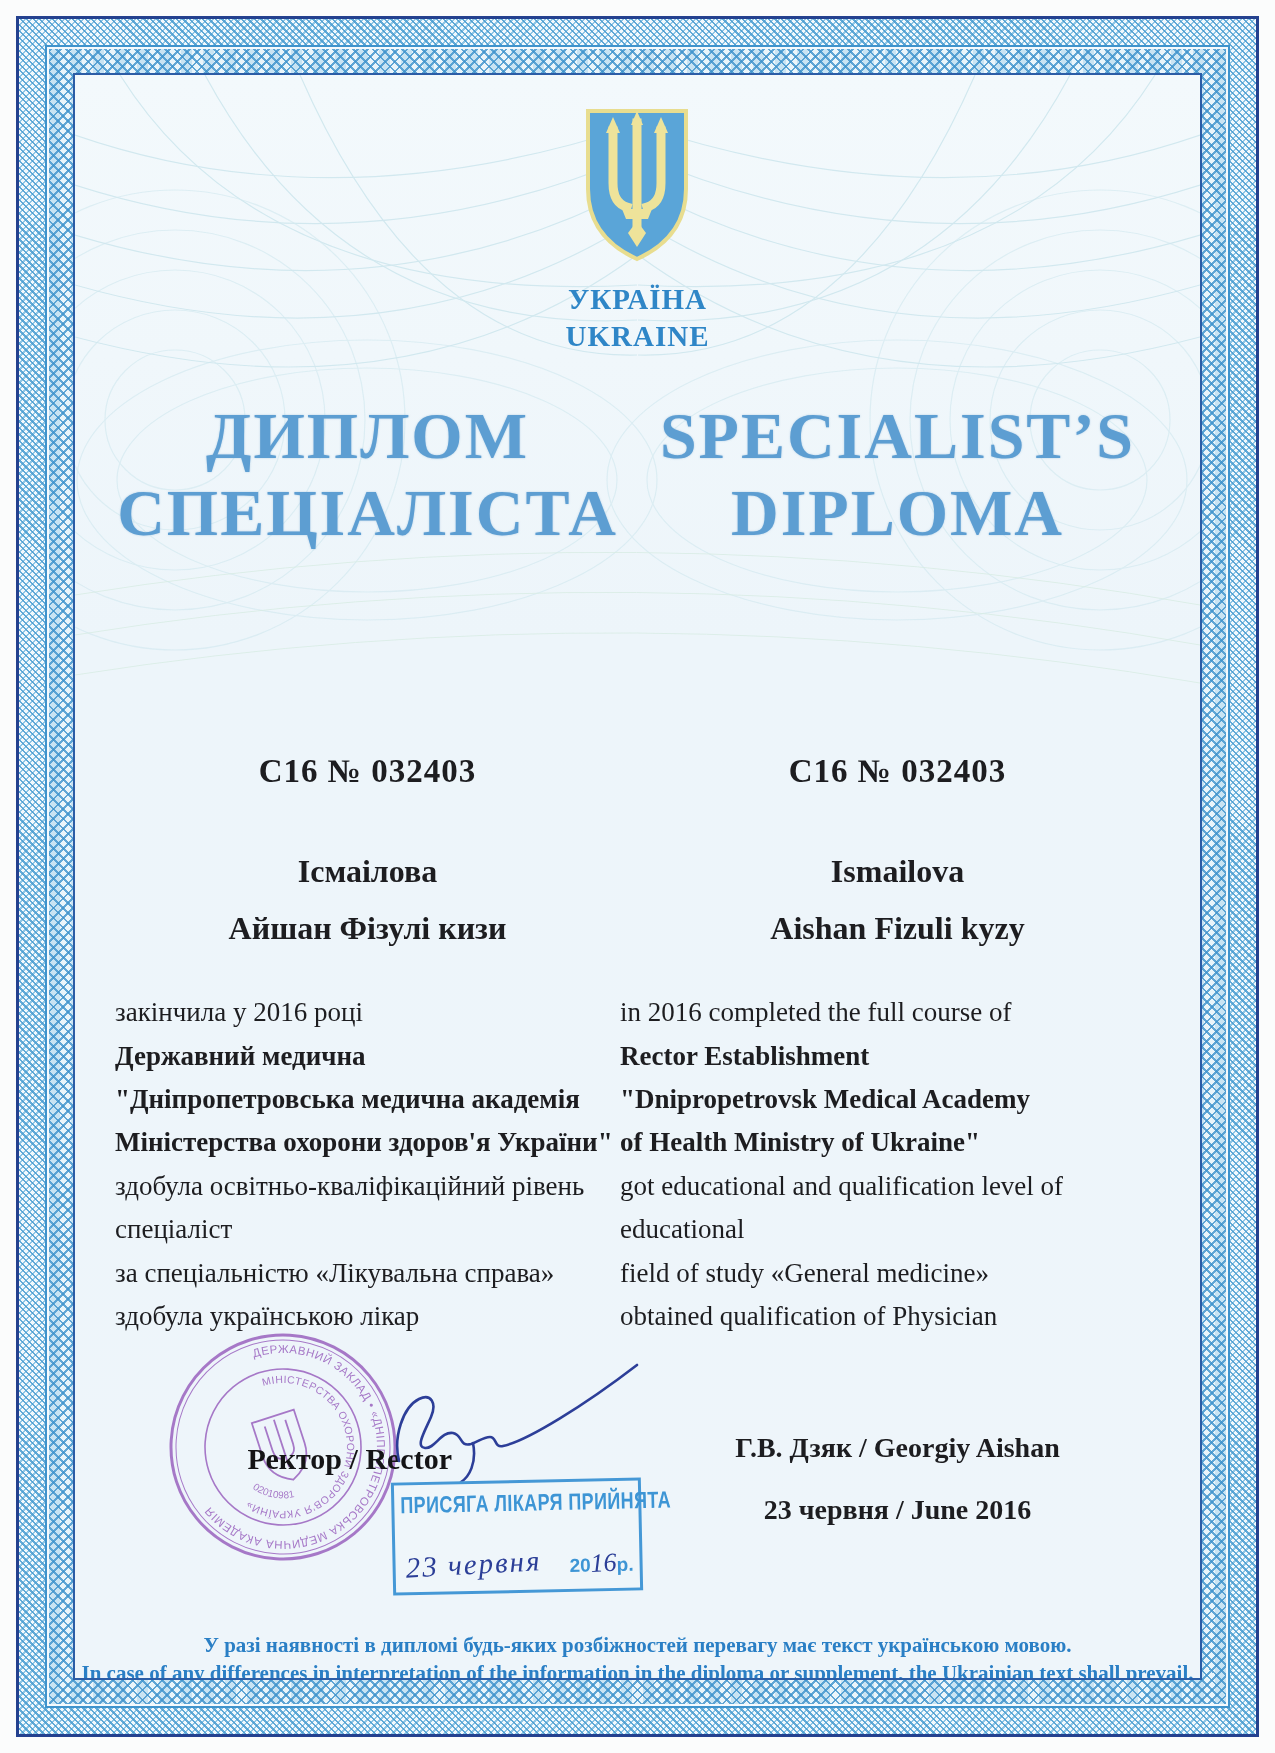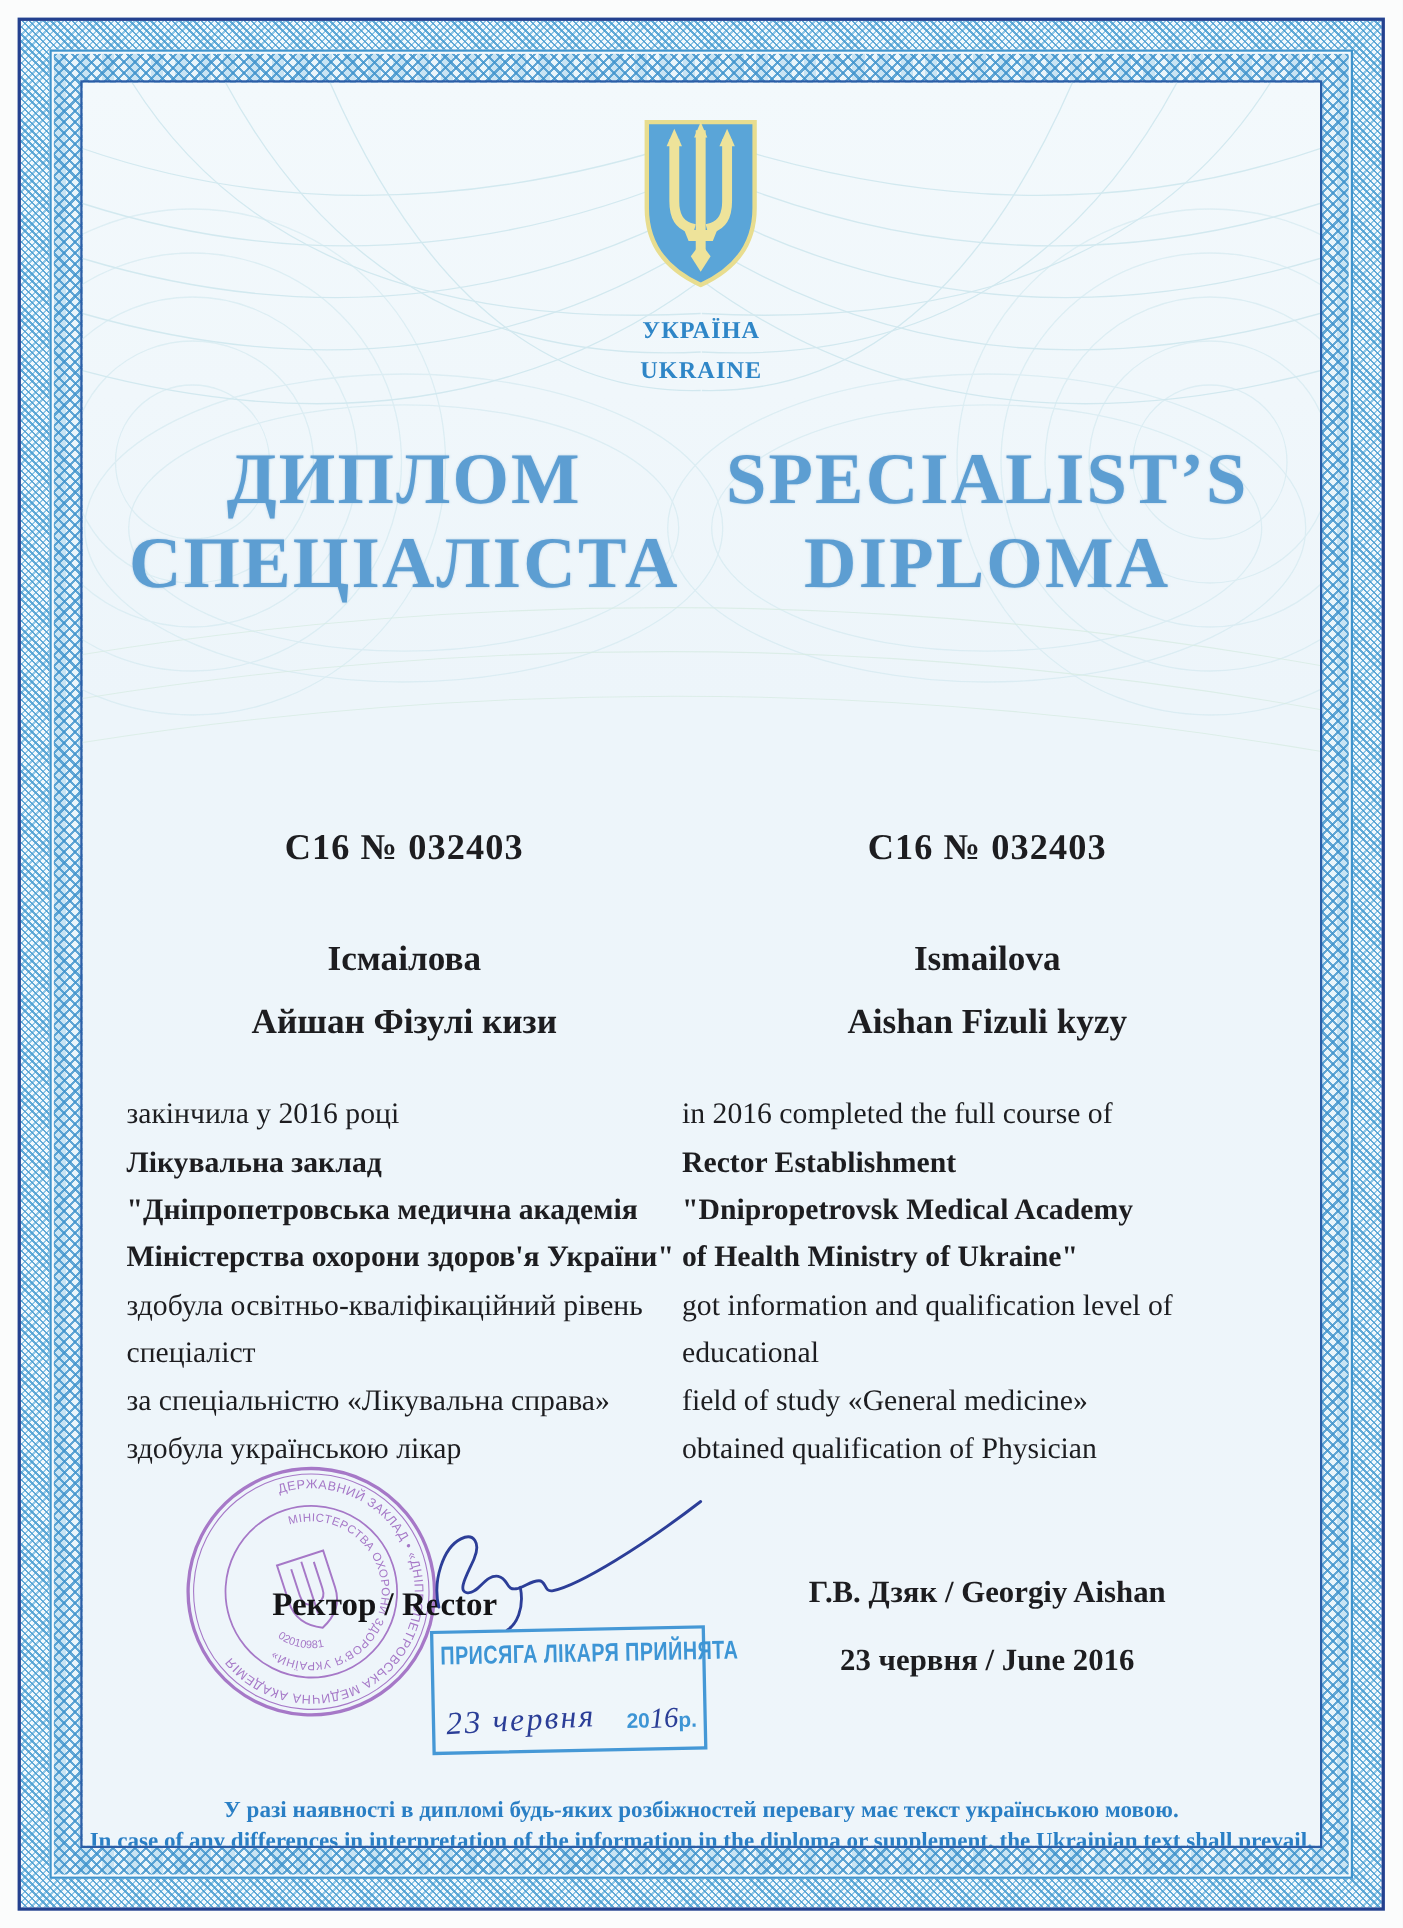--- a/index.html
+++ b/index.html
@@ -33,21 +33,21 @@
     background:linear-gradient(180deg,#f3f9fc 0%, #edf5fa 35%, #eef5fa 100%);
   }
   .bg-guilloche { position:absolute; inset:0; width:100%; height:100%; z-index:0; }
 
   
   .abs { position:absolute; z-index:2; }
   .center { text-align:center; }
 
   .emblem { position:absolute; left:507px; top:30px; width:110px; height:160px; z-index:2; }
 
-  .country { left:0; right:0; top:206px; line-height:37px; font-size:22px; font-weight:bold;
+  .country { left:0; right:0; top:206px; line-height:37px; font-size:29px; font-weight:bold;
              color:#2f86c7; letter-spacing:1px; }
 
   .headings { top:322px; line-height:77px; font-size:66px; font-weight:bold;
               color:#5d9ed2; letter-spacing:2px;
               text-shadow:0 0 2px rgba(120,170,210,.55); }
   .col-uk { left:40px; width:505px; }
   .col-en { left:560px; width:525px; }
 
   .serial { top:678px; font-size:33px; font-weight:bold; color:#1d1d20; letter-spacing:1px; }
 
@@ -169,28 +169,28 @@
             <div>Айшан Фізулі кизи</div>
           </div>
           <div class="abs center names col-en">
             <div>Ismailova</div>
             <div>Aishan Fizuli kyzy</div>
           </div>
 
           <div class="bodygrid">
             <div class="cell">закінчила у 2016 році</div>
             <div class="cell">in 2016 completed the full course of</div>
-            <div class="cell b">Лікувальна заклад</div>
+            <div class="cell b">Державний медична</div>
             <div class="cell b">Rector Establishment</div>
             <div class="cell b">"Дніпропетровська медична академія</div>
             <div class="cell b">"Dnipropetrovsk Medical Academy</div>
             <div class="cell b">Міністерства охорони здоров'я України"</div>
             <div class="cell b">of Health Ministry of Ukraine"</div>
             <div class="cell">здобула освітньо-кваліфікаційний рівень</div>
-            <div class="cell">got information and qualification level of</div>
+            <div class="cell">got educational and qualification level of</div>
             <div class="cell">спеціаліст</div>
             <div class="cell">educational</div>
             <div class="cell">за спеціальністю «Лікувальна справа»</div>
             <div class="cell">field of study «General medicine»</div>
             <div class="cell">здобула українською лікар</div>
             <div class="cell">obtained qualification of Physician</div>
           </div>
 
           <svg class="seal" viewBox="0 0 240 240">
             <g transform="rotate(-18 120 120)" stroke="#9a63bf" fill="none">

